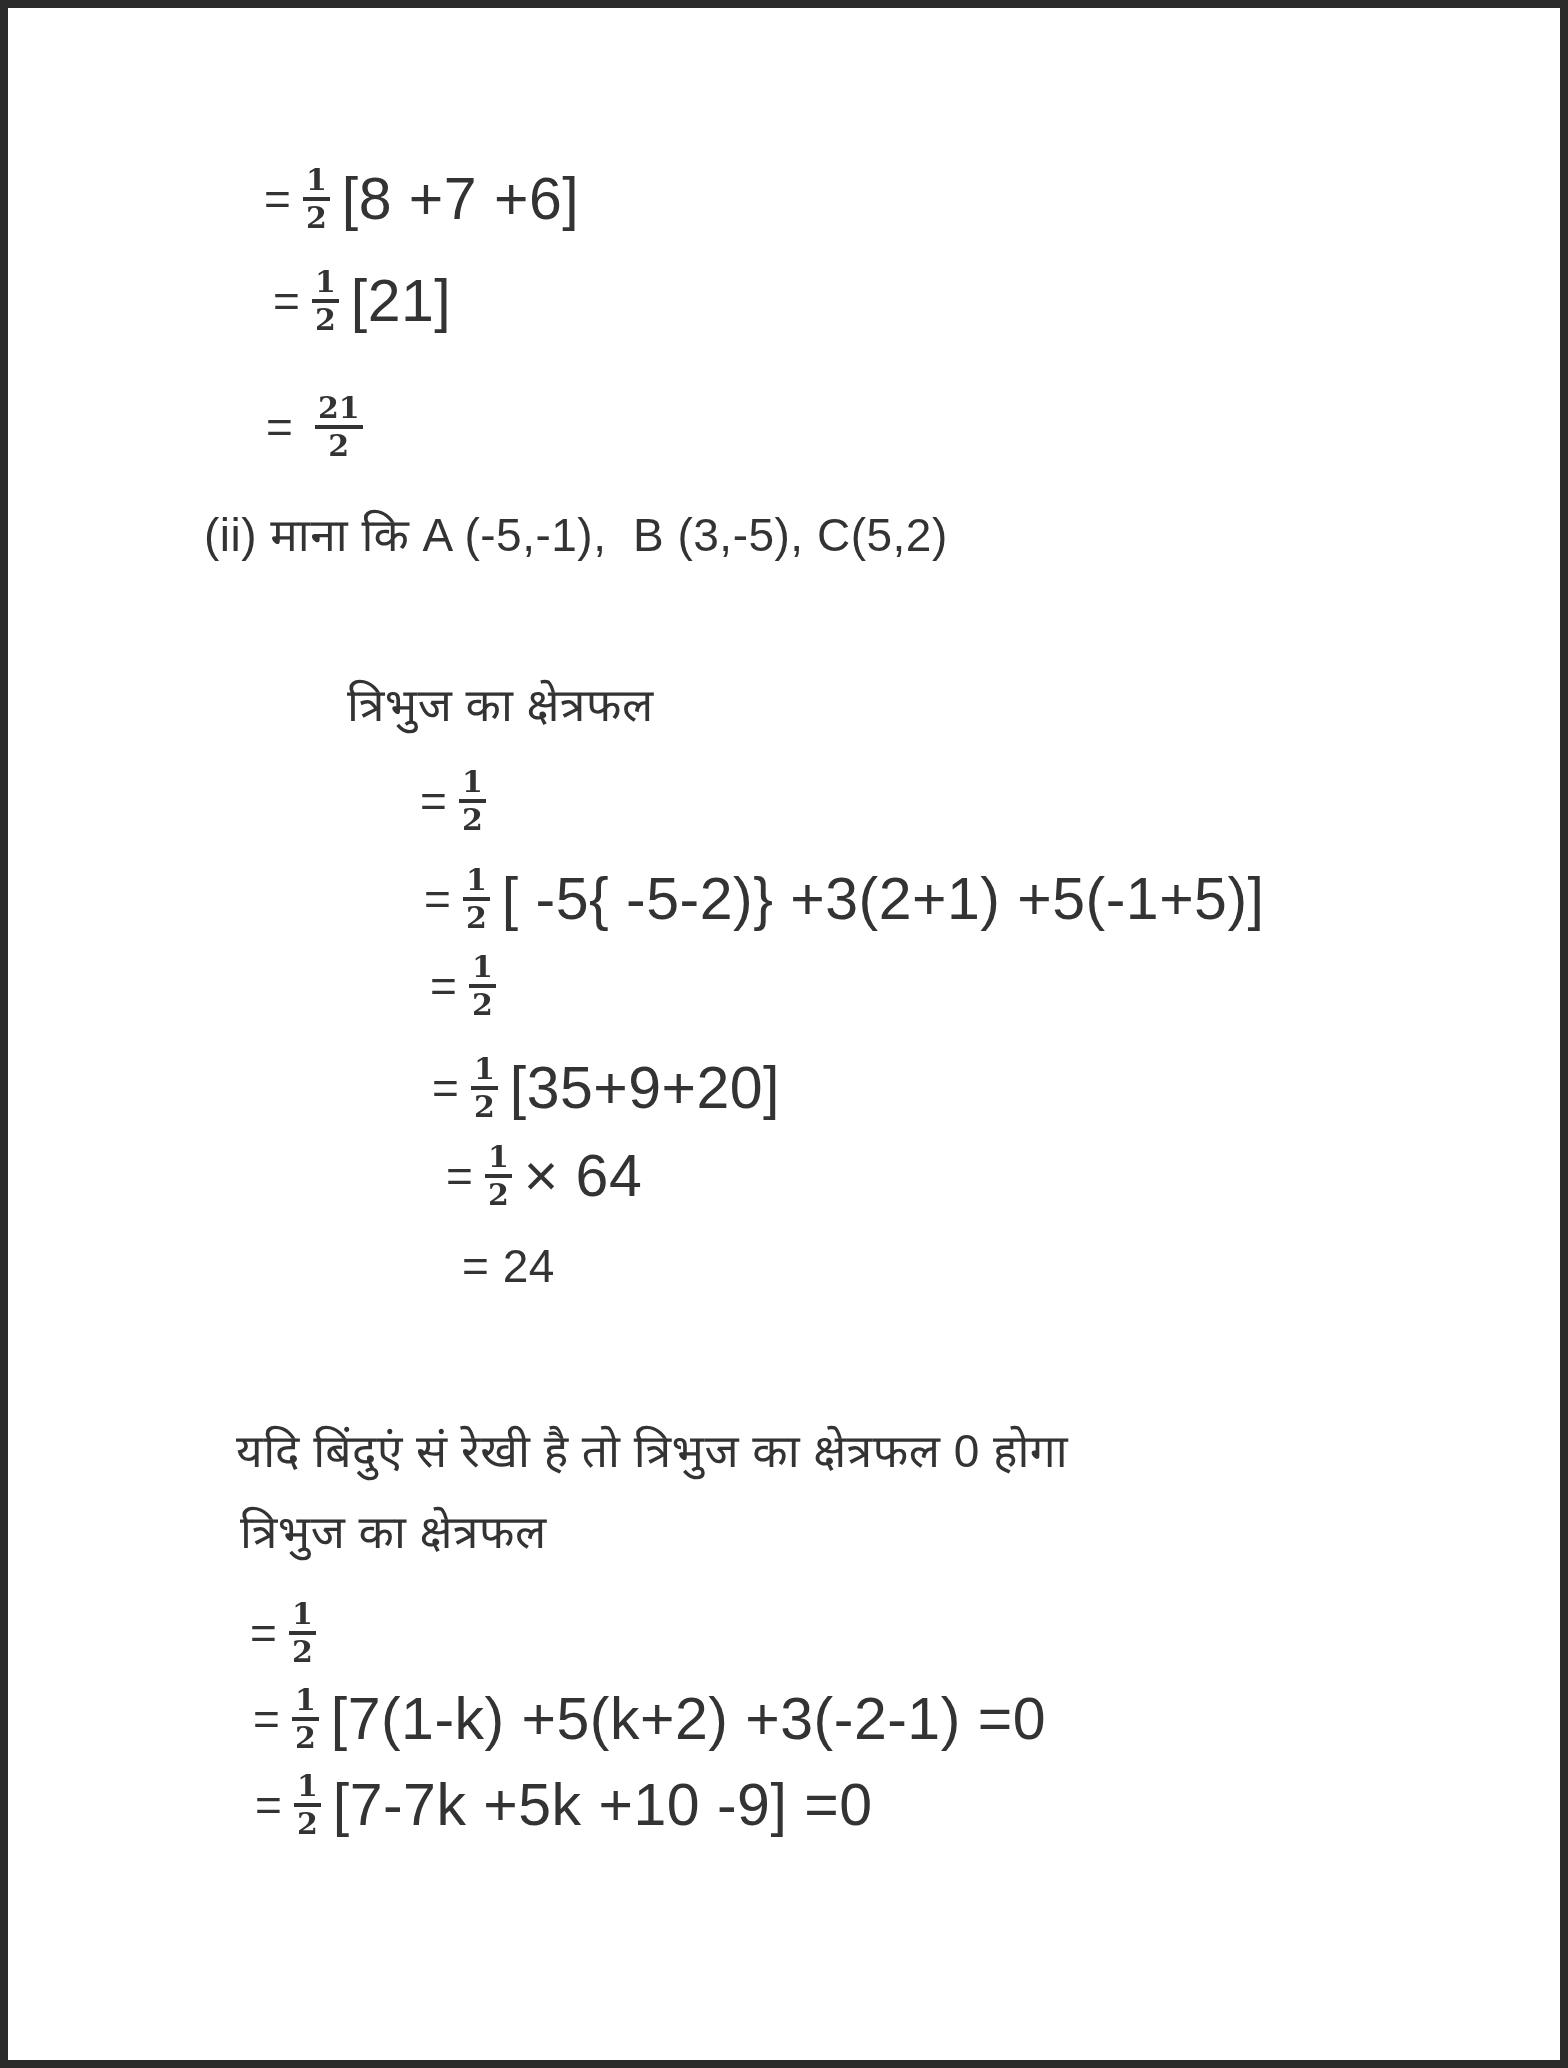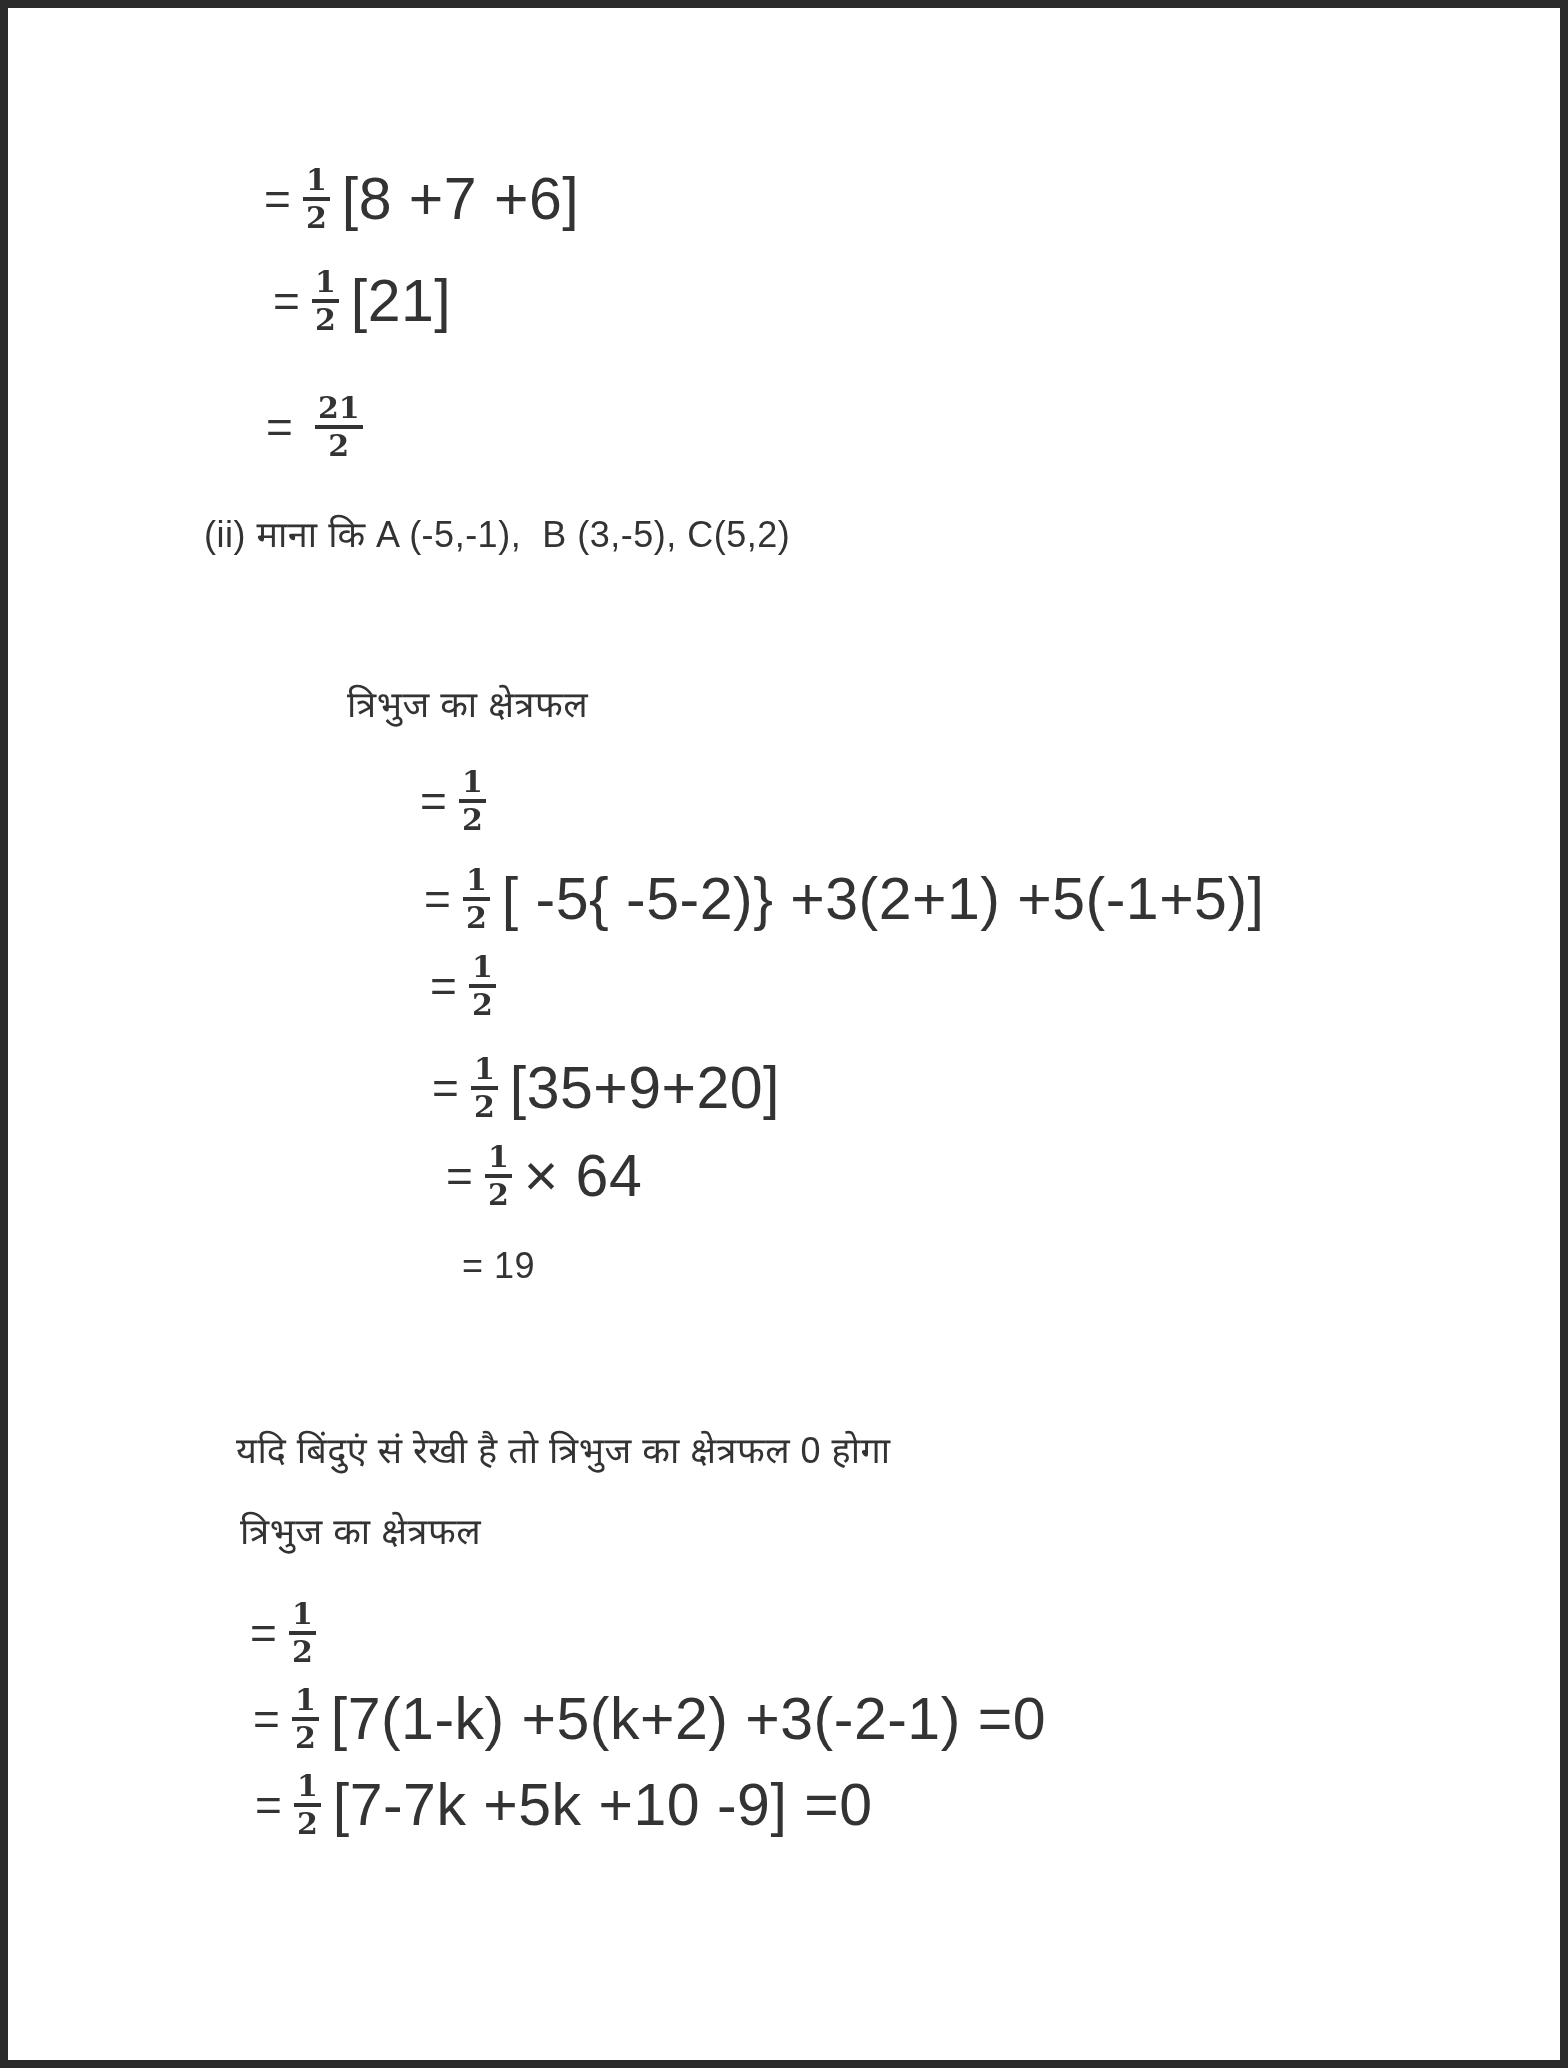--- a/index.html
+++ b/index.html
@@ -24,21 +24,21 @@
   }
   .line {
     position: absolute;
     display: flex;
     align-items: center;
     gap: 12px;
     color: #333333;
     white-space: pre;
   }
   .text-line {
-    font-size: 36px;
+    font-size: 46px;
     line-height: 60px;
     letter-spacing: 0.5px;
   }
   .eq {
     font-size: 46px;
     line-height: 1;
     white-space: pre;
   }
   .expr {
     font-size: 59px;
@@ -151,21 +151,21 @@
     <span class="eq">=</span>
     <span class="frac">
       <span class="num">1</span>
       <span class="frac-bar"></span>
       <span class="den">2</span>
     </span>
     <span class="expr">× 64</span>
   </div>
 
   <div class="line text-line" style="left:454px; top:1228px;">
-    <span>= 19</span>
+    <span>= 24</span>
   </div>
 
 
   <div class="line text-line" style="left:228px; top:1413px;">
     <span>यदि बिंदुएं सं रेखी है तो त्रिभुज का क्षेत्रफल 0 होगा</span>
   </div>
 
   <div class="line text-line" style="left:232px; top:1494px;">
     <span>त्रिभुज का क्षेत्रफल</span>
   </div>

